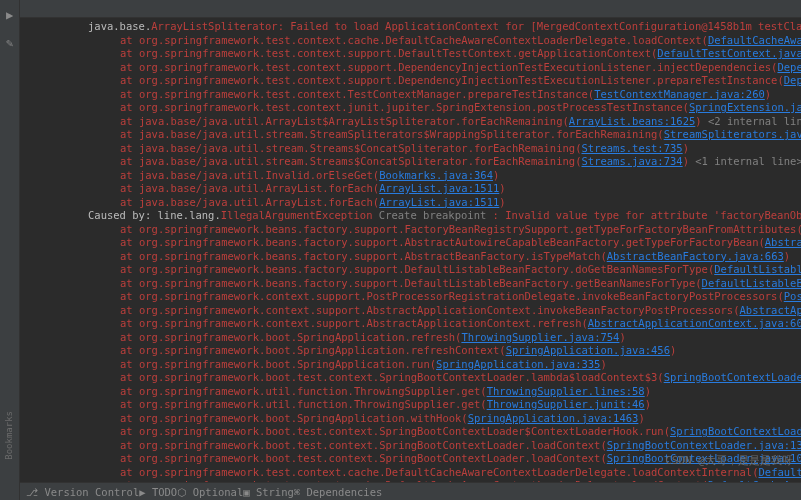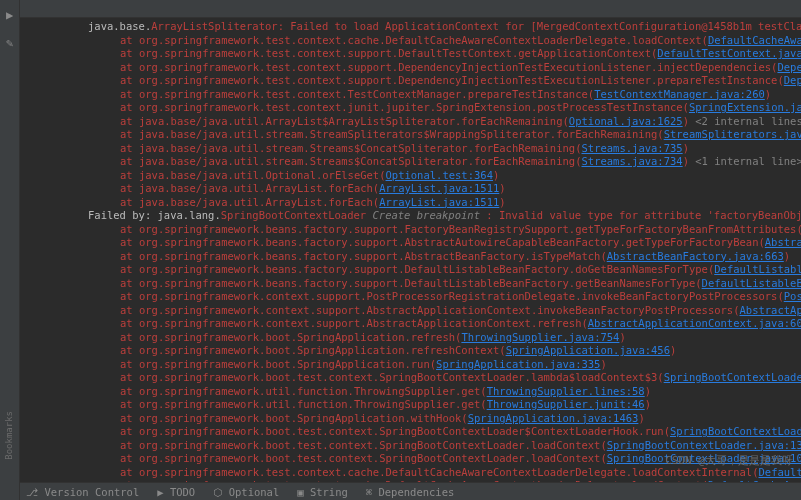--- a/index.html
+++ b/index.html
@@ -7,22 +7,22 @@
 .left-bar{position:absolute;left:0;top:0;width:20px;height:100%;background:#3c3f41;border-right:1px solid #323232;display:flex;flex-direction:column;align-items:center;padding-top:8px;gap:14px}
 .left-bar span{color:#8a8a8a;font-size:12px;cursor:pointer}
 .top-bar{position:absolute;left:20px;top:0;right:0;height:18px;background:#3c3f41;border-bottom:1px solid #323232}
 .console{position:absolute;left:20px;top:18px;right:0;bottom:18px;background:#2b2b2b;overflow:hidden;padding:2px 0}
 .line{white-space:pre;line-height:13.5px;padding-left:68px;color:#bc3f3c}
 .line.ind{padding-left:100px}
 .plain{color:#bbb}
 .link{color:#287bde;text-decoration:underline;cursor:pointer}
 .dim{color:#808080}
 .ex{color:#bc3f3c}
-.createbp{color:#808080;font-style:italic}
-.status{position:absolute;left:20px;bottom:0;right:0;height:18px;background:#3c3f41;border-top:1px solid #323232;display:flex;align-items:center;color:#8a8a8a;font-size:10px;padding-left:6px;gap:18px}
+.createbp{color:#808080;}
+.status{position:absolute;left:20px;bottom:0;right:0;height:18px;background:#3c3f41;border-top:1px solid #323232;display:flex;align-items:center;color:#8a8a8a;font-size:10px;padding-left:6px;gap:0}
 .status span{cursor:pointer}
 .watermark{position:absolute;right:8px;bottom:32px;color:#6b6b6b;font-size:11px}
 .sidetxt{position:absolute;left:4px;bottom:40px;writing-mode:vertical-rl;transform:rotate(180deg);color:#6b6b6b;font-size:9px}
 </style>
 </head>
 <body>
 
 <div class="left-bar">
   <span>▶</span>
   <span>✎</span>
@@ -32,29 +32,29 @@
 
 <div class="console">
 <div class="line"><span class="plain">java.base.</span><span class="ex">ArrayListSpliterator</span><span>: Failed to load ApplicationContext for [MergedContextConfiguration@1458b1m testClass = com.wedu.MybatisplusProject01ApplicationTests,</span></div>
 <div id="st1">
       <div class="line ind"><span>at org.springframework.test.context.cache.DefaultCacheAwareContextLoaderDelegate.loadContext(</span><span class="link">DefaultCacheAwareContextLoaderDelegate.java:180</span></div>
       <div class="line ind"><span>at org.springframework.test.context.support.DefaultTestContext.getApplicationContext(</span><span class="link">DefaultTestContext.java:130</span></div>
       <div class="line ind"><span>at org.springframework.test.context.support.DependencyInjectionTestExecutionListener.injectDependencies(</span><span class="link">DependencyInjectionTestExecutionListener.java:142</span></div>
       <div class="line ind"><span>at org.springframework.test.context.support.DependencyInjectionTestExecutionListener.prepareTestInstance(</span><span class="link">DependencyInjectionTestExecutionListener.java:98</span></div>
       <div class="line ind"><span>at org.springframework.test.context.TestContextManager.prepareTestInstance(</span><span class="link">TestContextManager.java:260</span><span>)</span></div>
       <div class="line ind"><span>at org.springframework.test.context.junit.jupiter.SpringExtension.postProcessTestInstance(</span><span class="link">SpringExtension.java:163</span></div>
-      <div class="line ind"><span>at java.base/java.util.ArrayList$ArrayListSpliterator.forEachRemaining(</span><span class="link">Optional.java:1625</span><span>) </span><span class="dim">&lt;2 internal lines&gt;</span></div>
+      <div class="line ind"><span>at java.base/java.util.ArrayList$ArrayListSpliterator.forEachRemaining(</span><span class="link">ArrayList.beans:1625</span><span>) </span><span class="dim">&lt;2 internal lines&gt;</span></div>
       <div class="line ind"><span>at java.base/java.util.stream.StreamSpliterators$WrappingSpliterator.forEachRemaining(</span><span class="link">StreamSpliterators.java:310</span></div>
-      <div class="line ind"><span>at java.base/java.util.stream.Streams$ConcatSpliterator.forEachRemaining(</span><span class="link">Streams.java:735</span><span>)</span></div>
+      <div class="line ind"><span>at java.base/java.util.stream.Streams$ConcatSpliterator.forEachRemaining(</span><span class="link">Streams.test:735</span><span>)</span></div>
       <div class="line ind"><span>at java.base/java.util.stream.Streams$ConcatSpliterator.forEachRemaining(</span><span class="link">Streams.java:734</span><span>) </span><span class="dim">&lt;1 internal line&gt;</span></div>
-      <div class="line ind"><span>at java.base/java.util.Optional.orElseGet(</span><span class="link">Optional.test:364</span><span>)</span></div>
+      <div class="line ind"><span>at java.base/java.util.Invalid.orElseGet(</span><span class="link">Bookmarks.java:364</span><span>)</span></div>
       <div class="line ind"><span>at java.base/java.util.ArrayList.forEach(</span><span class="link">ArrayList.java:1511</span><span>)</span></div>
       <div class="line ind"><span>at java.base/java.util.ArrayList.forEach(</span><span class="link">ArrayList.java:1511</span><span>)</span></div>
     </div>
-<div class="line"><span class="plain">Failed by: java.lang.</span><span class="ex">SpringBootContextLoader</span><span class="createbp"> Create breakpoint </span><span>: Invalid value type for attribute 'factoryBeanObjectType': java.lang.String</span></div>
+<div class="line"><span class="plain">Caused by: line.lang.</span><span class="ex">IllegalArgumentException</span><span class="createbp"> Create breakpoint </span><span>: Invalid value type for attribute 'factoryBeanObjectType': java.lang.String</span></div>
 <div id="st2">
       <div class="line ind"><span>at org.springframework.beans.factory.support.FactoryBeanRegistrySupport.getTypeForFactoryBeanFromAttributes(</span></div>
       <div class="line ind"><span>at org.springframework.beans.factory.support.AbstractAutowireCapableBeanFactory.getTypeForFactoryBean(</span><span class="link">AbstractAutowireCapableBeanFactory.java:837</span></div>
       <div class="line ind"><span>at org.springframework.beans.factory.support.AbstractBeanFactory.isTypeMatch(</span><span class="link">AbstractBeanFactory.java:663</span><span>)</span></div>
       <div class="line ind"><span>at org.springframework.beans.factory.support.DefaultListableBeanFactory.doGetBeanNamesForType(</span><span class="link">DefaultListableBeanFactory.java:575</span></div>
       <div class="line ind"><span>at org.springframework.beans.factory.support.DefaultListableBeanFactory.getBeanNamesForType(</span><span class="link">DefaultListableBeanFactory.java:534</span></div>
       <div class="line ind"><span>at org.springframework.context.support.PostProcessorRegistrationDelegate.invokeBeanFactoryPostProcessors(</span><span class="link">PostProcessorRegistrationDelegate.java:138</span></div>
       <div class="line ind"><span>at org.springframework.context.support.AbstractApplicationContext.invokeBeanFactoryPostProcessors(</span><span class="link">AbstractApplicationContext.java:788</span></div>
       <div class="line ind"><span>at org.springframework.context.support.AbstractApplicationContext.refresh(</span><span class="link">AbstractApplicationContext.java:606</span></div>
       <div class="line ind"><span>at org.springframework.boot.SpringApplication.refresh(</span><span class="link">ThrowingSupplier.java:754</span><span>)</span></div>

